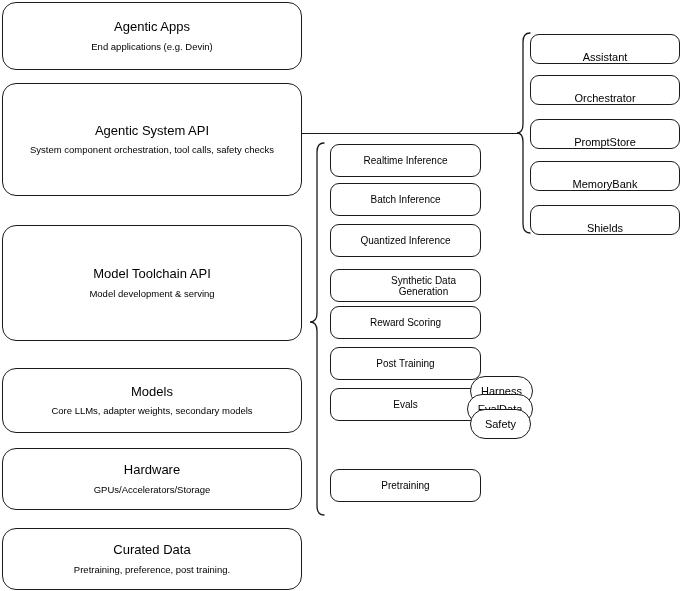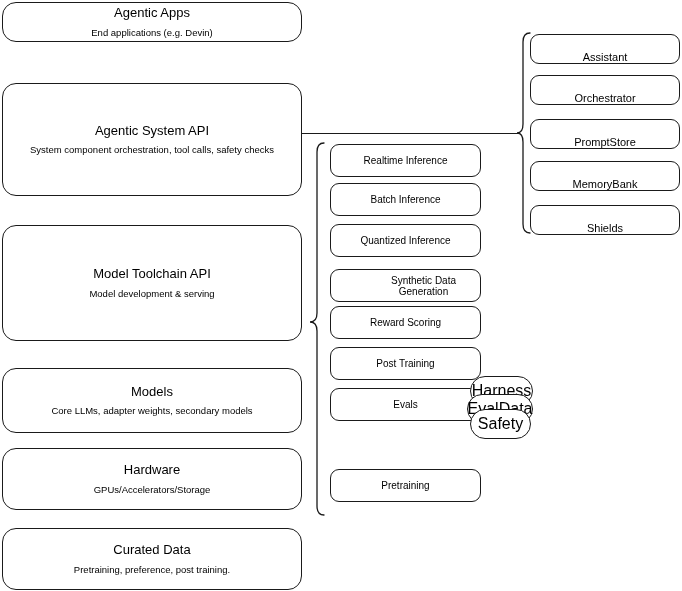--- a/index.html
+++ b/index.html
@@ -59,21 +59,21 @@
     width: 150px;
     height: 30px;
     font-size: 11px;
     color: #000000;
     justify-content: flex-end;
   }
   
   .pill {
     border-radius: 999px;
     height: 30px;
-    font-size: 16px;
+    font-size: 11px;
     color: #000000;
     z-index: 5;
     padding: 0 2px;
     align-items: center;
   }
   .connector {
     position: absolute;
   }
   .connector svg {
     display: block;
@@ -83,21 +83,21 @@
     position: absolute;
     background: #1a1a1a;
     height: 1.3px;
   }
 </style>
 </head>
 <body>
 
 <div id="canvas">
 
-  <div class="node layer" style="top:2px; height:40px;">
+  <div class="node layer" style="top:2px; height:68px;">
     <div class="title">Agentic Apps</div>
     <div class="subtitle">End applications (e.g. Devin)</div>
   </div>
 
   <div class="node layer" style="top:83px; height:113px;">
     <div class="title">Agentic System API</div>
     <div class="subtitle">System component orchestration, tool calls, safety checks</div>
   </div>
 
   <div class="node layer" style="top:225px; height:116px;">

